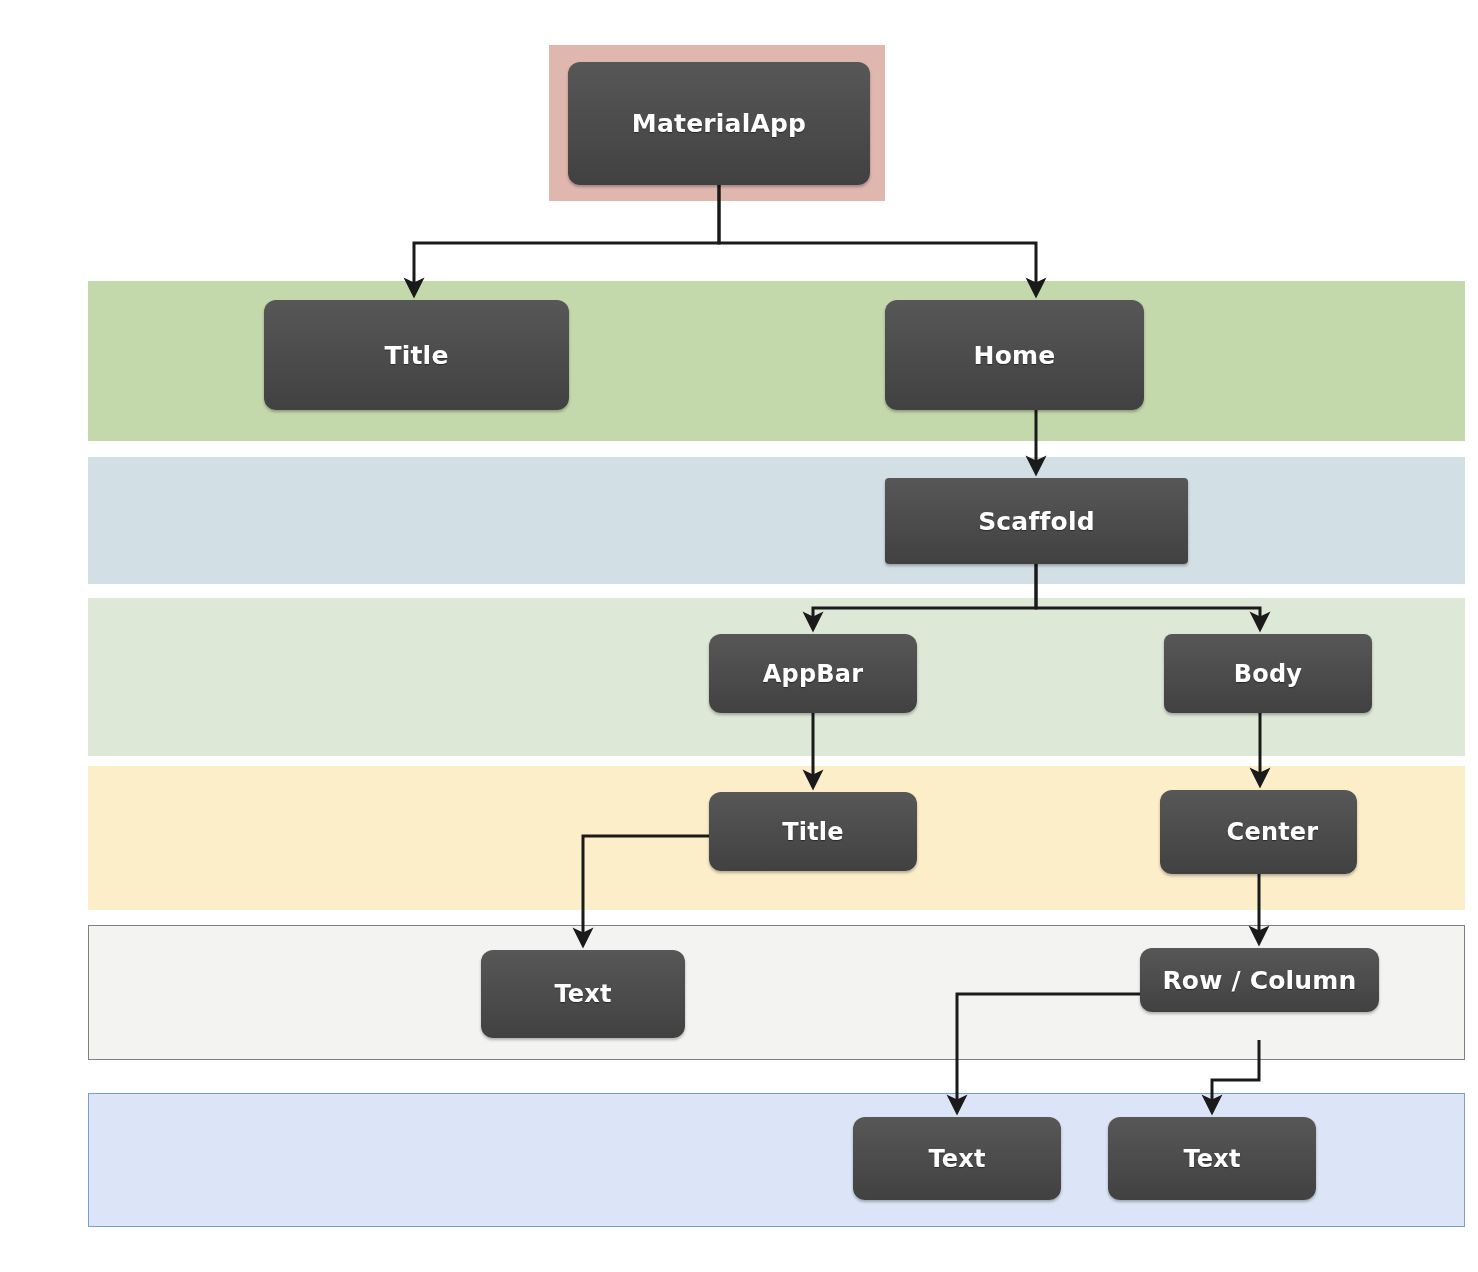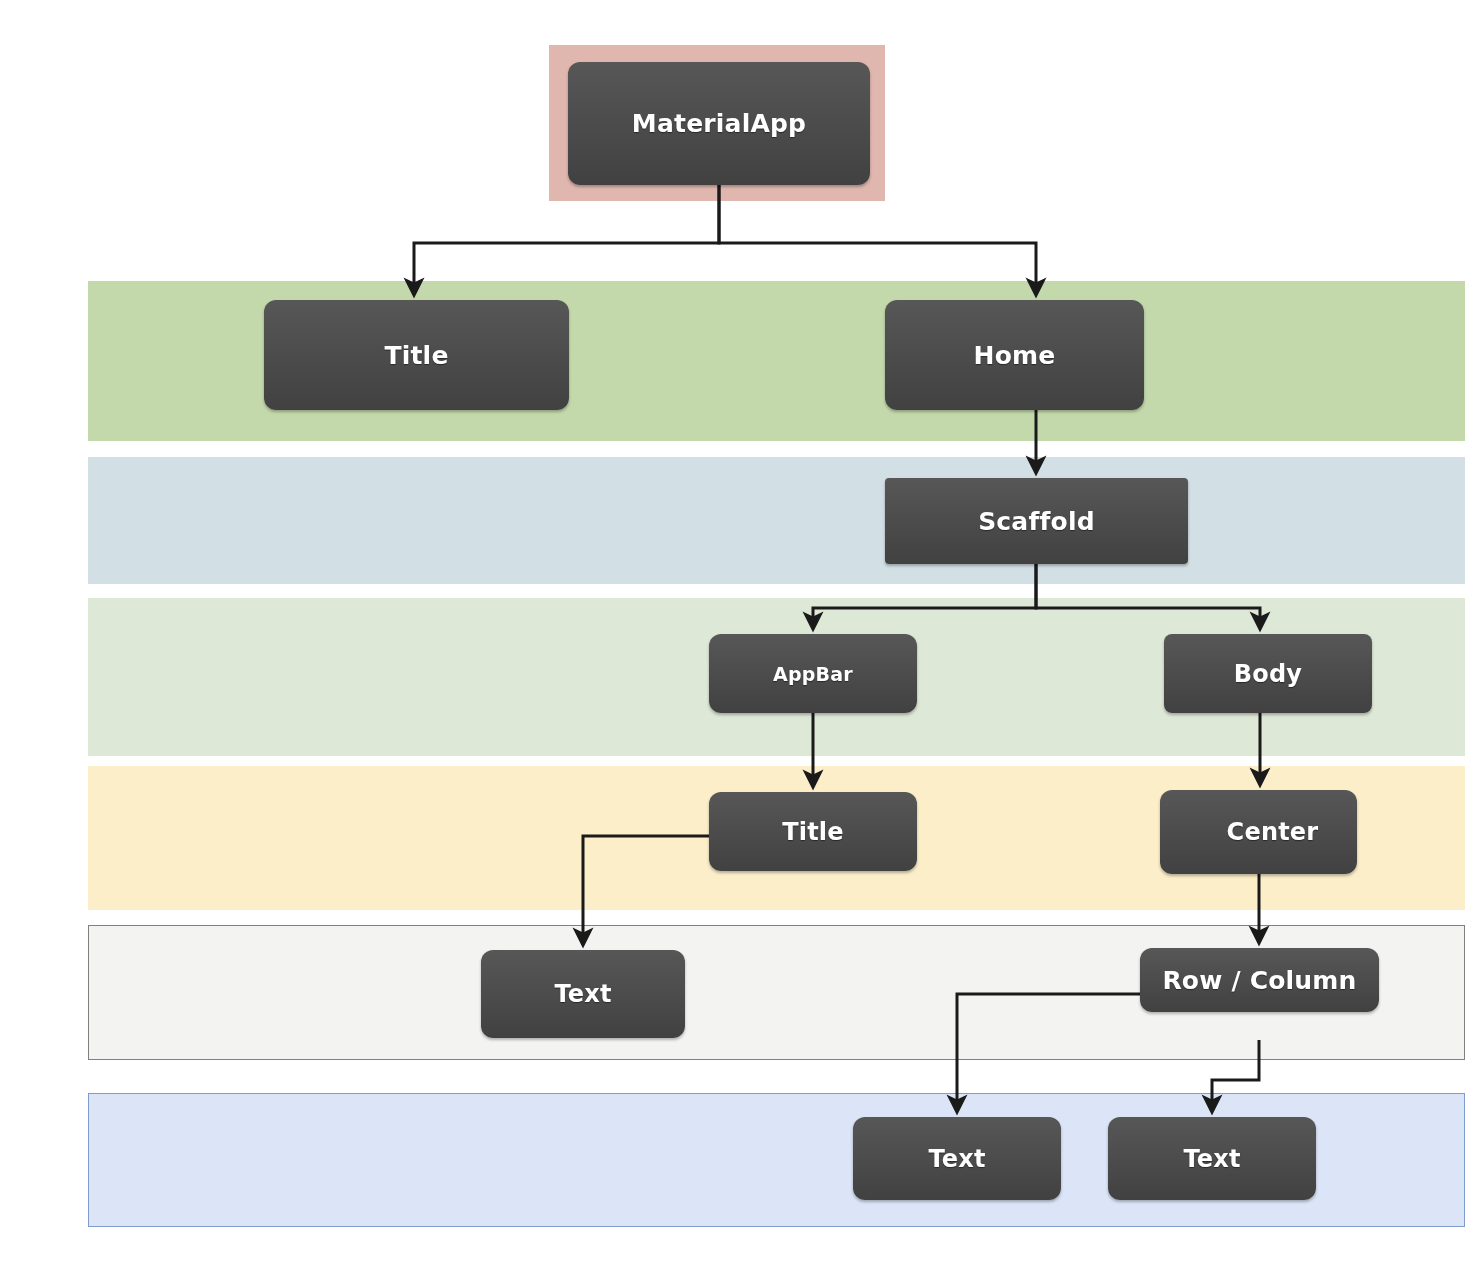--- a/index.html
+++ b/index.html
@@ -85,21 +85,21 @@
       </div>
       <div class="node" style="left: 228px; top: 300px; width: 305px; height: 110px; border-radius: 12px; font-size: 25px; color: rgb(255, 255, 255); background: linear-gradient(rgb(87, 87, 87) 0%, rgb(65, 65, 65) 100%);">
         <span>Title</span>
       </div>
       <div class="node" style="left: 849px; top: 300px; width: 259px; height: 110px; border-radius: 12px; font-size: 25px; color: rgb(255, 255, 255); background: linear-gradient(rgb(87, 87, 87) 0%, rgb(65, 65, 65) 100%);">
         <span>Home</span>
       </div>
       <div class="node" style="left: 849px; top: 478px; width: 303px; height: 86px; border-radius: 4px; font-size: 25px; color: rgb(255, 255, 255); background: linear-gradient(rgb(87, 87, 87) 0%, rgb(65, 65, 65) 100%); text-align: center;">
         <span>Scaffold</span>
       </div>
-      <div class="node" style="left: 673px; top: 634px; width: 208px; height: 79px; border-radius: 12px; font-size: 19px; color: rgb(255, 255, 255); background: linear-gradient(rgb(87, 87, 87) 0%, rgb(65, 65, 65) 100%);">
+      <div class="node" style="left: 673px; top: 634px; width: 208px; height: 79px; border-radius: 12px; font-size: 24px; color: rgb(255, 255, 255); background: linear-gradient(rgb(87, 87, 87) 0%, rgb(65, 65, 65) 100%);">
         <span>AppBar</span>
       </div>
       <div class="node" style="left: 1128px; top: 634px; width: 208px; height: 79px; border-radius: 8px; font-size: 24px; color: rgb(255, 255, 255); background: linear-gradient(rgb(87, 87, 87) 0%, rgb(65, 65, 65) 100%);">
         <span>Body</span>
       </div>
       <div class="node" style="left: 673px; top: 792px; width: 208px; height: 79px; border-radius: 12px; font-size: 24px; color: rgb(255, 255, 255); background: linear-gradient(rgb(87, 87, 87) 0%, rgb(65, 65, 65) 100%);">
         <span>Title</span>
       </div>
       <div class="node" style="left: 1124px; top: 790px; width: 197px; height: 84px; border-radius: 12px; font-size: 24px; color: rgb(255, 255, 255); background: linear-gradient(rgb(87, 87, 87) 0%, rgb(65, 65, 65) 100%); padding-left: 28px;">
         <span>Center</span>

